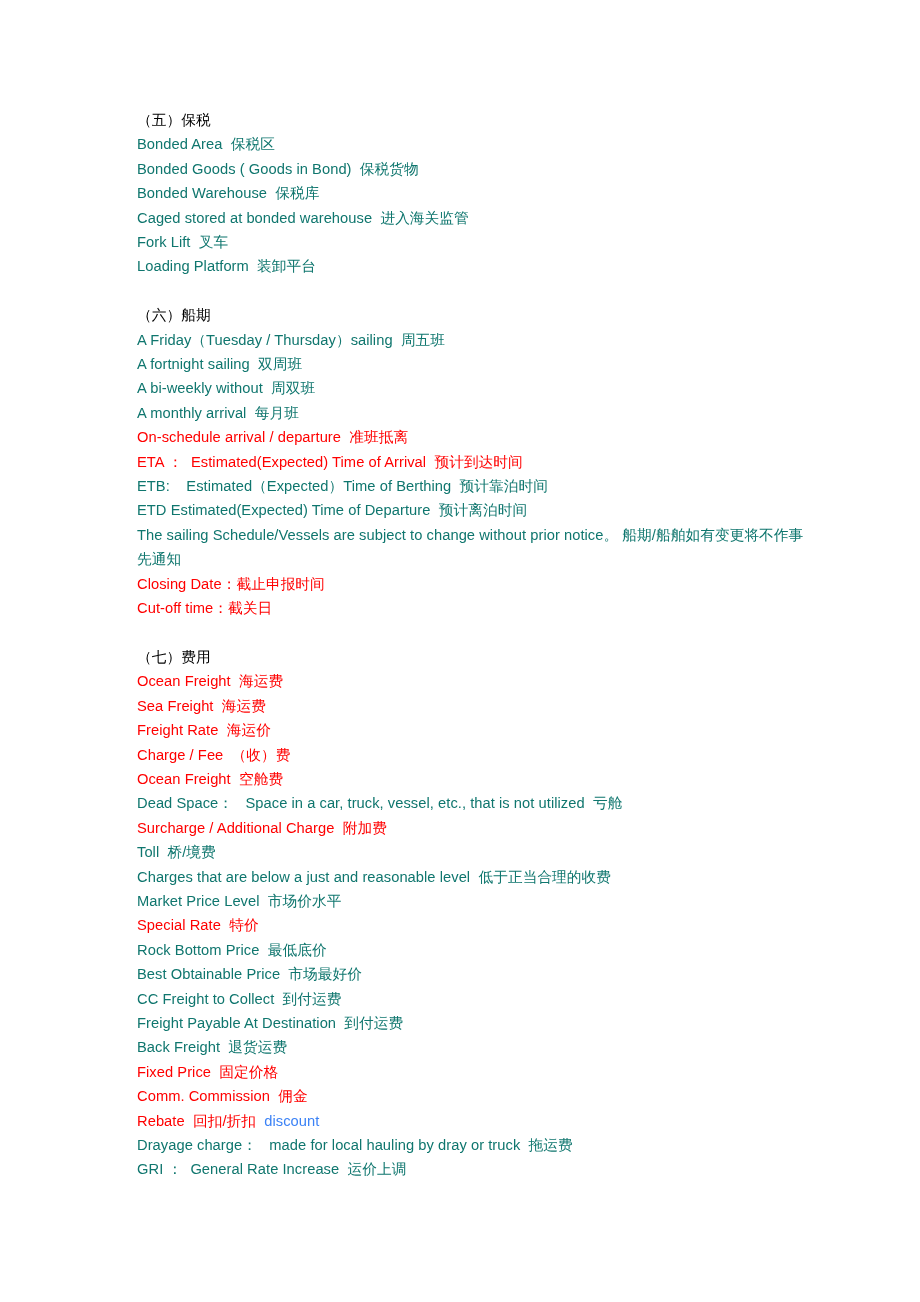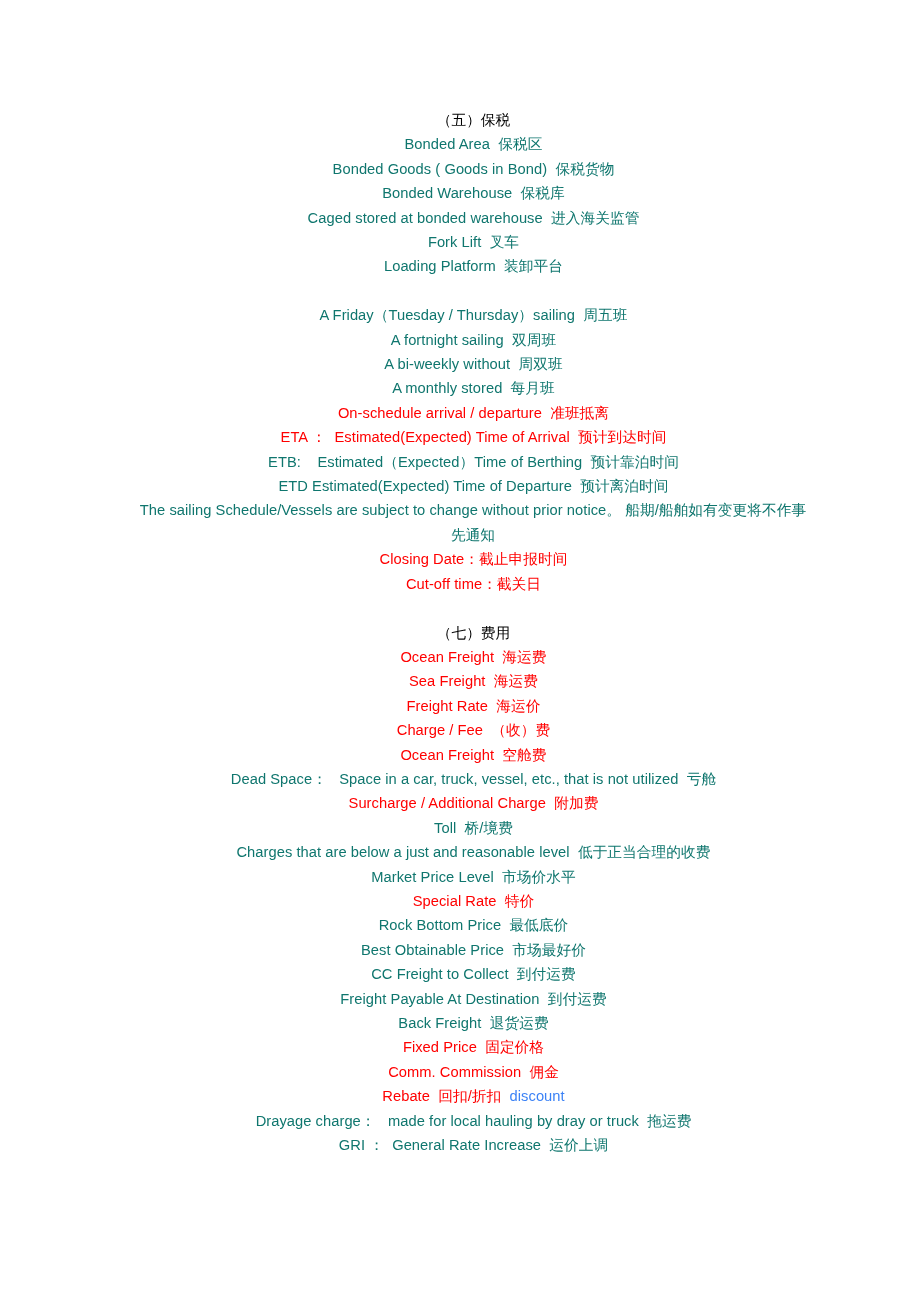--- a/index.html
+++ b/index.html
@@ -19,21 +19,20 @@
     position: relative;
     width: 920px;
     height: 1302px;
     box-sizing: border-box;
     padding: 108px 110px 0 137px;
     background: #ffffff;
   }
   .doc-body {
     font-size: 14.7px;
     line-height: 24.4px;
-    text-align: center;
   }
   .line {
     white-space: pre-wrap;
     word-wrap: break-word;
     font-size: 14.7px;
     line-height: 24.4px;
     min-height: 24.4px;
     letter-spacing: 0.05px;
   }
   .line.red {
@@ -63,24 +62,25 @@
 <div class="page">
   <div class="doc-body" id="doc-body">
       <div class="line section-head">（五）保税</div>
       <div class="line black">Bonded Area  保税区</div>
       <div class="line black">Bonded Goods ( Goods in Bond)  保税货物</div>
       <div class="line black">Bonded Warehouse  保税库</div>
       <div class="line black">Caged stored at bonded warehouse  进入海关监管</div>
       <div class="line black">Fork Lift  叉车</div>
       <div class="line black">Loading Platform  装卸平台</div>
       <div class="line spacer">&nbsp;</div>
+      <div class="line section-head">（六）船期</div>
       <div class="line black">A Friday（Tuesday / Thursday）sailing  周五班</div>
       <div class="line black">A fortnight sailing  双周班</div>
       <div class="line black">A bi-weekly without  周双班</div>
-      <div class="line black">A monthly stored  每月班</div>
+      <div class="line black">A monthly arrival  每月班</div>
       <div class="line red">On-schedule arrival / departure  准班抵离</div>
       <div class="line red">ETA ：  Estimated(Expected) Time of Arrival  预计到达时间</div>
       <div class="line black">ETB:    Estimated（Expected）Time of Berthing  预计靠泊时间</div>
       <div class="line black">ETD Estimated(Expected) Time of Departure  预计离泊时间</div>
       <div class="line black wrap-para">The sailing Schedule/Vessels are subject to change without prior notice。  船期/船舶如有变更将不作事先通知</div>
       <div class="line red">Closing Date：截止申报时间</div>
       <div class="line red">Cut-off time：截关日</div>
       <div class="line spacer">&nbsp;</div>
       <div class="line section-head">（七）费用</div>
       <div class="line red">Ocean Freight  海运费</div>

